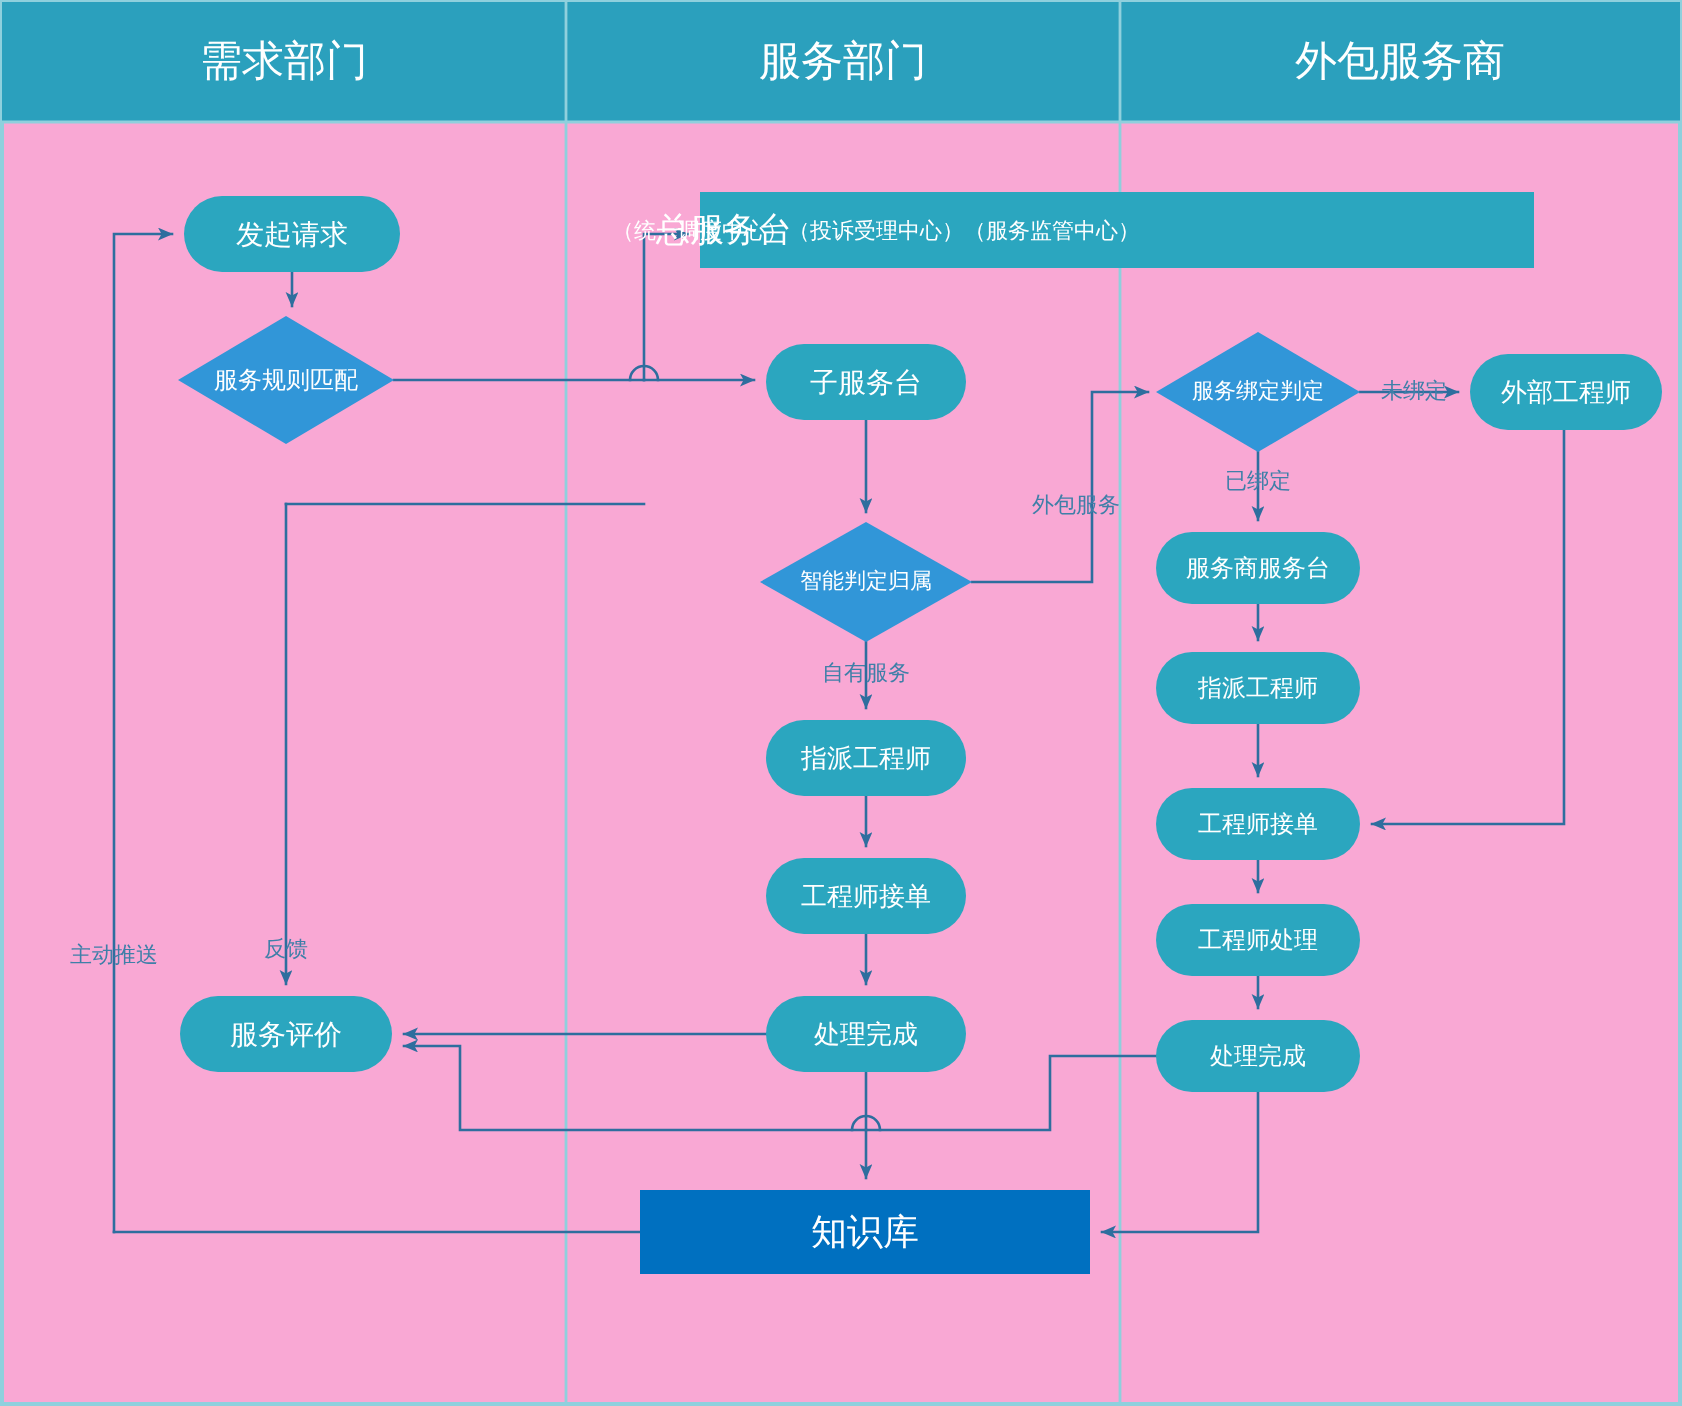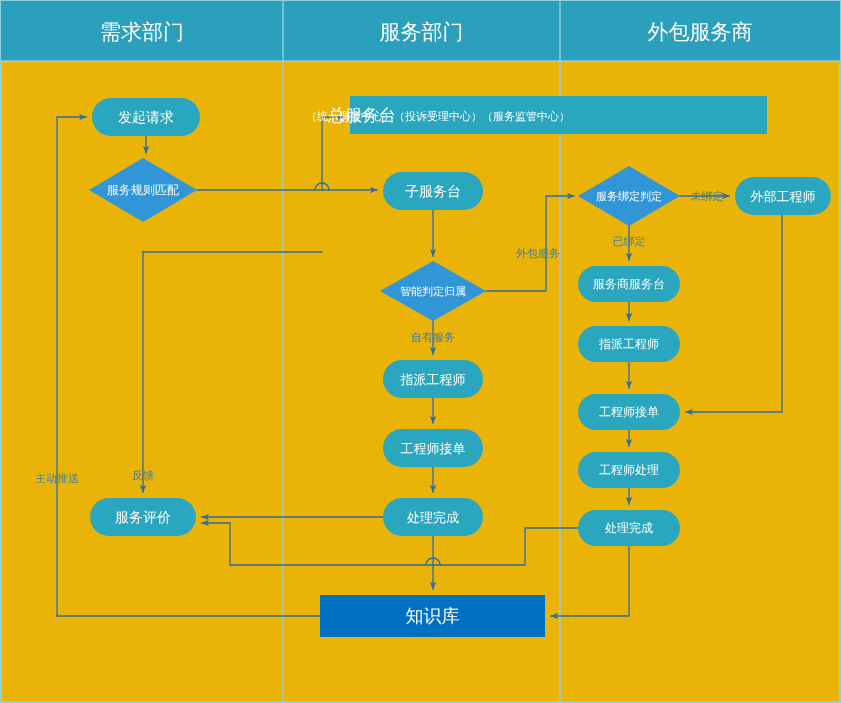--- a/index.html
+++ b/index.html
@@ -1,17 +1,17 @@
 <!DOCTYPE html>
 <html><head>
 <meta charset="utf-8">
 <style>
   html,body{margin:0;padding:0;background:#ffffff;}
   body{font-family:"Liberation Sans","DejaVu Sans",sans-serif;}
-  #stage{position:relative;width:841px;height:703px;background:#eab308;overflow:hidden;text-align:center;}
+  #stage{position:relative;width:841px;height:703px;background:#f9a8d4;overflow:hidden;text-align:center;}
   svg{display:block;}
   .node-text{fill:#ffffff;font-family:"Liberation Sans","DejaVu Sans",sans-serif;text-anchor:middle;dominant-baseline:central;}
   .hdr-text{fill:#ffffff;font-size:21px;font-family:"Liberation Sans","DejaVu Sans",sans-serif;text-anchor:middle;dominant-baseline:central;}
   .edge-label{fill:#3f7fa8;font-size:11px;font-family:"Liberation Sans","DejaVu Sans",sans-serif;text-anchor:middle;dominant-baseline:central;}
   .lane-line{stroke:#8fd0dd;stroke-width:1.4;fill:none;}
   .conn{stroke:#2e6e9e;stroke-width:1.3;fill:none;stroke-linecap:square;stroke-linejoin:miter;}
 </style>
 </head>
 <body>
 

